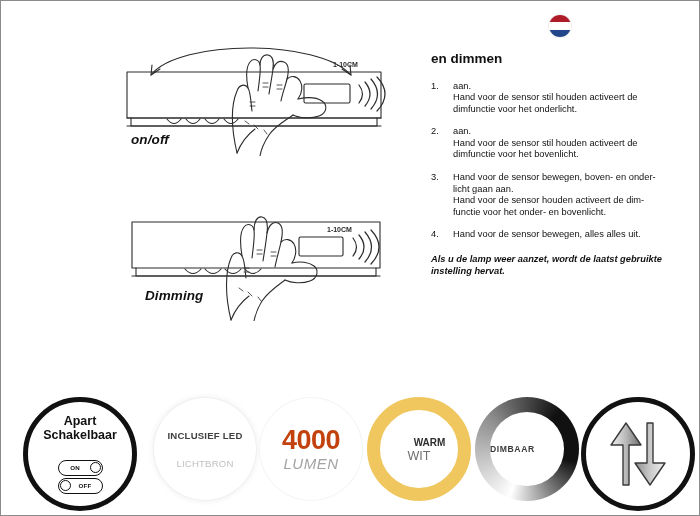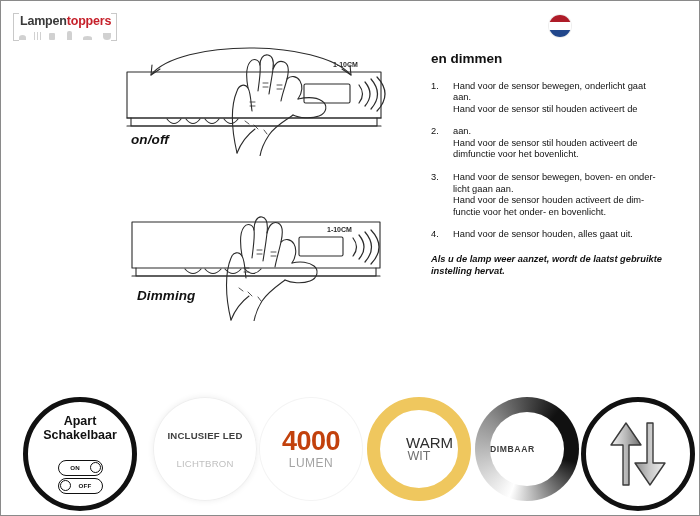--- a/index.html
+++ b/index.html
@@ -29,21 +29,21 @@
   .li5{width:9px;height:4px;border-radius:50% 50% 0 0;}
   .li6{width:8px;height:7px;border-radius:0 0 50% 50%;}
 
   
   .diagram{position:absolute;}
   #diagram-onoff{left:118px;top:30px;width:275px;height:125px;}
   #diagram-dim{left:126px;top:205px;width:265px;height:115px;}
   .diagram svg{display:block;width:100%;height:100%;}
   .dgm-label{position:absolute;font-weight:700;font-size:13.5px;color:#111;letter-spacing:.1px;font-style:italic;}
   #label-onoff{left:130px;top:131px;}
-  #label-dimming{left:136px;top:287px;}
+  #label-dimming{left:144px;top:287px;}
 
   
   #right-col{position:absolute;left:430px;top:14px;width:258px;}
   #flag{width:22px;height:22px;border-radius:50%;overflow:hidden;margin:0 auto 14px auto;
         box-shadow:0 0 0 1px rgba(0,0,0,.07);}
   #flag div{height:33.34%;}
   .fr{background:#ae1c28;}
   .fw{background:#ffffff;}
   .fb{background:#21468b;}
 
@@ -77,60 +77,45 @@
   
   #badge-led{left:152px;}
   #badge-led .inner{background:#fff;box-shadow:inset 0 0 0 1px #efefef,0 0 6px rgba(0,0,0,.07);}
   #badge-led .t1{font-size:9.6px;font-weight:700;color:#3f3f3f;letter-spacing:.2px;}
   #badge-led .t2{font-size:9.6px;color:#c0c0c0;letter-spacing:.2px;margin-top:17px;}
 
   
   #badge-lumen{left:258px;}
   #badge-lumen .inner{background:#fff;box-shadow:inset 0 0 0 1px #f4f4f4;}
   #badge-lumen .t1{font-size:27px;font-weight:700;color:#c2410c;line-height:27px;letter-spacing:-.5px;}
-  #badge-lumen .t2{font-size:12px;color:#a3a3a3;letter-spacing:.5px;margin-top:1px;}
+  #badge-lumen .t2{font-size:15px;color:#a3a3a3;letter-spacing:.5px;margin-top:1px;font-style:italic;}
 
   
   #badge-warm{left:366px;}
   #badge-warm .inner{border:13px solid #efc75e;background:#fff;box-sizing:border-box;}
-  #badge-warm .t1{font-size:15px;font-weight:400;color:#2e2e2e;line-height:13px;margin-left:21px;}
+  #badge-warm .t1{font-size:10px;font-weight:700;color:#2e2e2e;line-height:13px;margin-left:21px;}
   #badge-warm .t2{font-size:12.5px;color:#6f6f6f;line-height:14px;}
 
   
   #badge-dim{left:474px;}
   #badge-dim .ring{position:absolute;inset:0;border-radius:50%;
     background:conic-gradient(from 200deg,#ffffff 0deg,#8e8e8e 110deg,#111111 200deg,#111111 265deg,#7d7d7d 310deg,#ffffff 360deg);}
   #badge-dim .hole{position:absolute;inset:15px;border-radius:50%;background:#fff;
     display:flex;align-items:center;}
   #badge-dim .t1{font-size:8.6px;font-weight:700;color:#3a3a3a;letter-spacing:.6px;}
 
   
   #badge-arrows{left:580px;}
   #badge-arrows .inner{border:5px solid #111;background:#fff;}
 </style>
 </head>
 <body>
 
 <div id="page">
 
-  <div id="logo">
-    <span class="bracket bl"></span>
-    <span class="bracket br"></span>
-    <div class="word" style="position:absolute;left:7px;top:2px;">
-      <span class="a">Lampen</span><span class="b">toppers</span>
-    </div>
-    <div class="icons">
-      <i class="li1"></i>
-      <i class="li2"></i>
-      <i class="li3"></i>
-      <i class="li4"></i>
-      <i class="li5"></i>
-      <i class="li6"></i>
-    </div>
-  </div>
 
   <div class="diagram" id="diagram-onoff">
     <svg viewBox="0 0 275 125" xmlns="http://www.w3.org/2000/svg">
       <g fill="none" stroke="#2b2b2b" stroke-width="1.1" stroke-linecap="round" stroke-linejoin="round">
 
         <path d="M32 44 C60 8, 200 8, 232 44"></path>
         <path d="M32 44 l9 -6 M32 44 l1 -10"></path>
         <path d="M232 44 l-9 -6 M232 44 l-1 -10"></path>
 
         <path d="M8 41 L262 41 L262 87 L8 87 Z"></path>
@@ -222,40 +207,40 @@
       <div class="fb"></div>
     </div>
 
     <div id="heading">
       <span class="ln">en dimmen</span>
     </div>
 
     <ol class="steps">
       <li>
         <span class="num">1.</span>
-        <span class="ln">Hand voor de sensor bewegen, onderlicht gaat</span>
         <span class="ln">aan.</span>
         <span class="ln">Hand voor de sensor stil houden activeert de</span>
+        <span class="ln">dimfunctie voor het onderlicht.</span>
       </li>
       <li>
         <span class="num">2.</span>
         <span class="ln">aan.</span>
         <span class="ln">Hand voor de sensor stil houden activeert de</span>
         <span class="ln">dimfunctie voor het bovenlicht.</span>
       </li>
       <li>
         <span class="num">3.</span>
         <span class="ln">Hand voor de sensor bewegen, boven- en onder-</span>
         <span class="ln">licht gaan aan.</span>
         <span class="ln">Hand voor de sensor houden activeert de dim-</span>
         <span class="ln">functie voor het onder- en bovenlicht.</span>
       </li>
       <li>
         <span class="num">4.</span>
-        <span class="ln">Hand voor de sensor houden, alles gaat uit.</span>
+        <span class="ln">Hand voor de sensor bewegen, alles alles uit.</span>
       </li>
     </ol>
 
     <div id="note">
       <span class="ln">Als u de lamp weer aanzet, wordt de laatst gebruikte</span>
       <span class="ln">instelling hervat.</span>
     </div>
   </div>
 
   <div id="badges">

